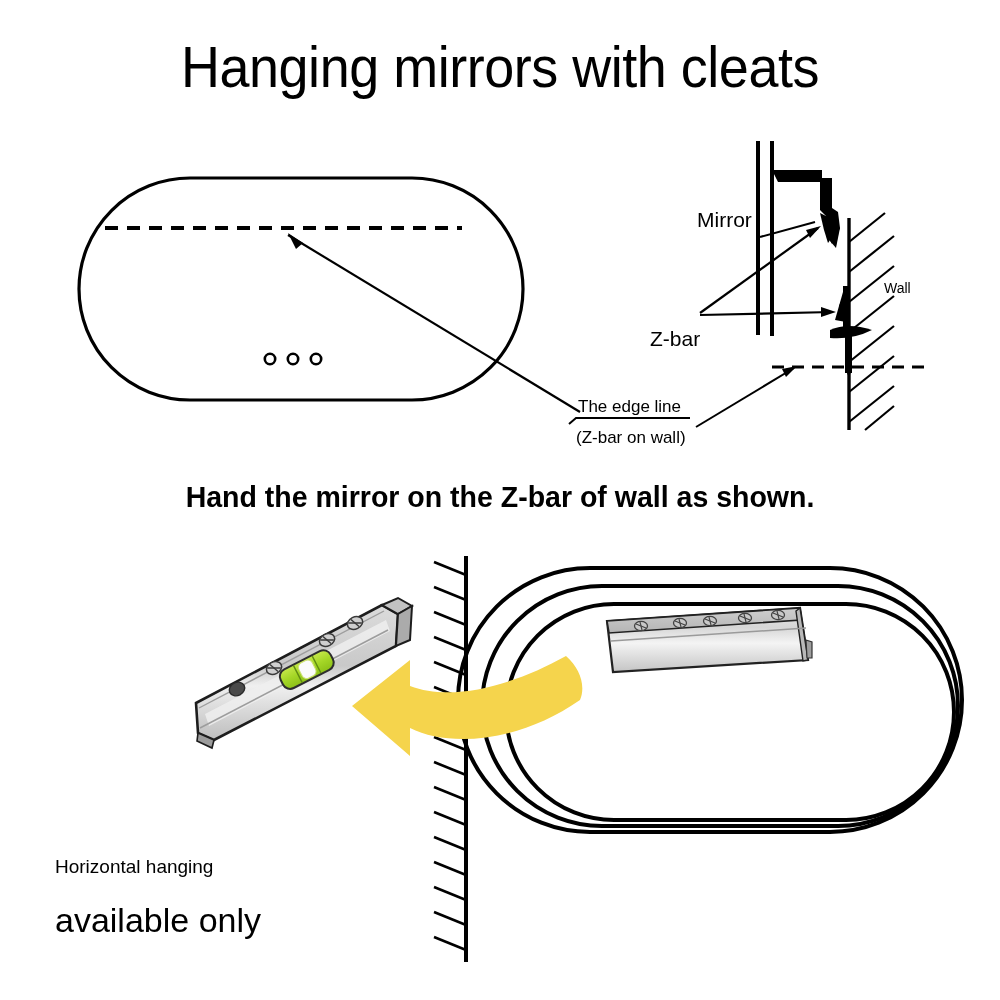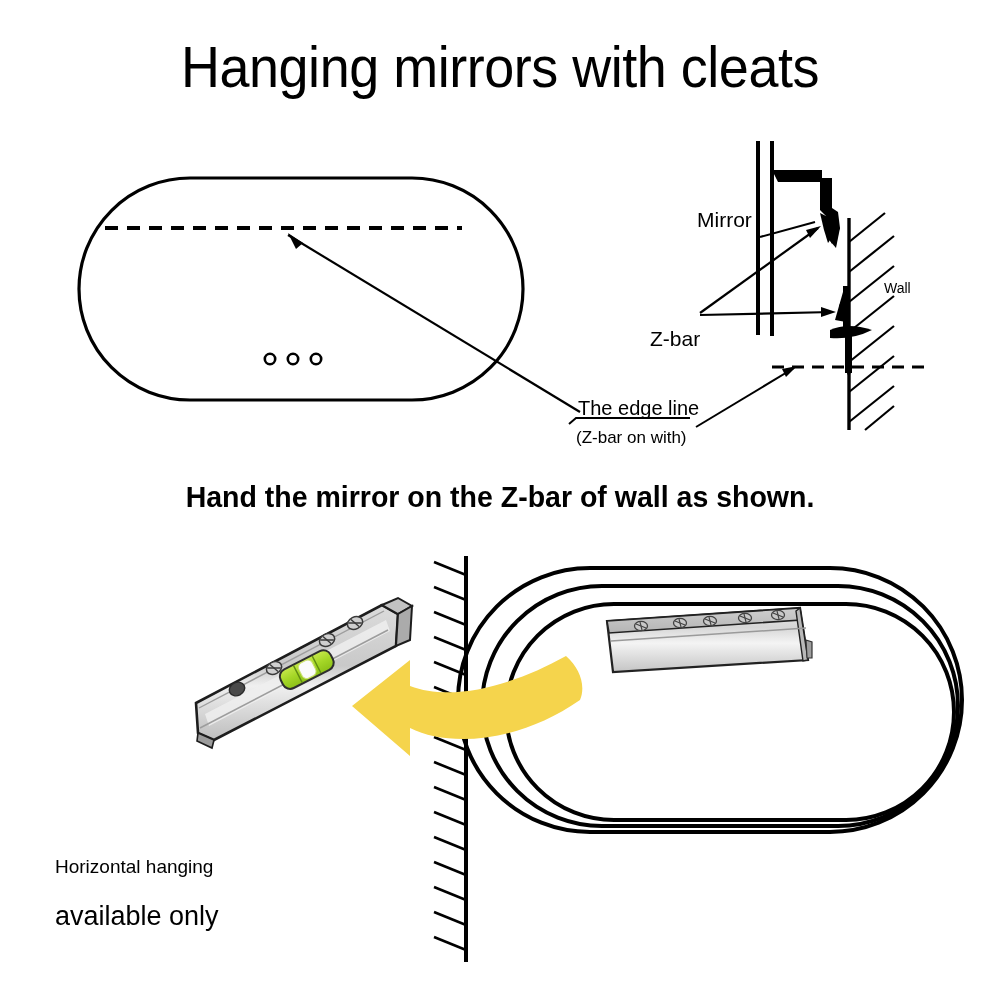--- a/index.html
+++ b/index.html
@@ -49,24 +49,24 @@
     top: 482px;
     width: 1000px;
     text-align: center;
     font-size: 30px;
     font-weight: 600;
     transform: scaleX(0.95);
   }
   .lbl-mirror { left: 697px; top: 209px; font-size: 21px; }
   .lbl-zbar   { left: 650px; top: 302px; font-size: 21px; margin-top: 26px; }
   .lbl-wall   { left: 884px; top: 281px; font-size: 14px; }
-  .lbl-edge1  { left: 578px; top: 398px; font-size: 20px; }
+  .lbl-edge1  { left: 578px; top: 398px; font-size: 17px; }
   .lbl-edge2  { left: 576px; top: 429px; font-size: 17px; }
   .foot1 { left: 55px; top: 857px; font-size: 19px; }
-  .foot2 { left: 55px; top: 903px; font-size: 27px; }
+  .foot2 { left: 55px; top: 903px; font-size: 34px; }
 </style>
 </head>
 <body>
 
 <div id="stage">
 
   <svg viewBox="0 0 1000 1000" xmlns="http://www.w3.org/2000/svg">
     <defs>
       <linearGradient id="metalGradA" x1="0" y1="0" x2="0" y2="1">
         <stop offset="0%" stop-color="#e9e9e9"></stop>
@@ -275,21 +275,21 @@
   <div class="txt title-text">Hanging mirrors with cleats</div>
 
   <div class="txt lbl-mirror">Mirror</div>
 
   <div class="txt lbl-zbar">Z-bar</div>
 
   <div class="txt lbl-wall">Wall</div>
 
   <div class="txt lbl-edge1">The edge line</div>
 
-  <div class="txt lbl-edge2">(Z-bar on with)</div>
+  <div class="txt lbl-edge2">(Z-bar on wall)</div>
 
   <div class="txt caption-mid">Hand the mirror on the Z-bar of wall as shown.</div>
 
   <div class="txt foot1">Horizontal hanging</div>
 
   <div class="txt foot2">available only</div>
 
 </div>
 
 </body></html>

